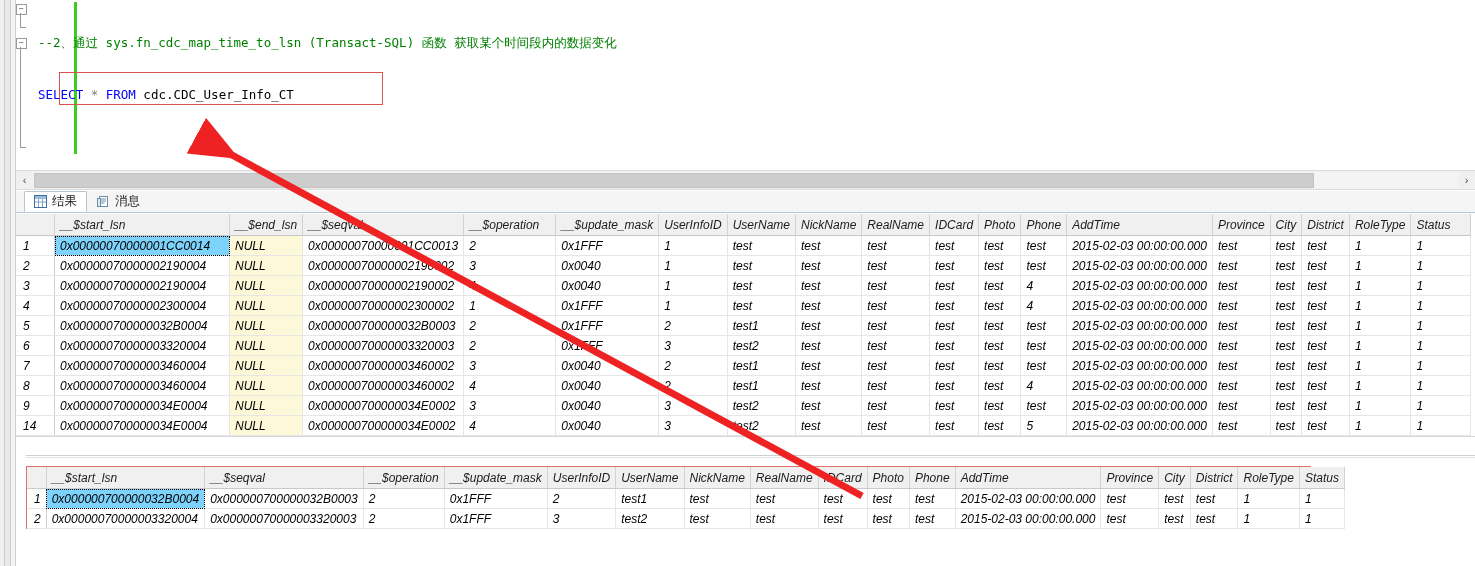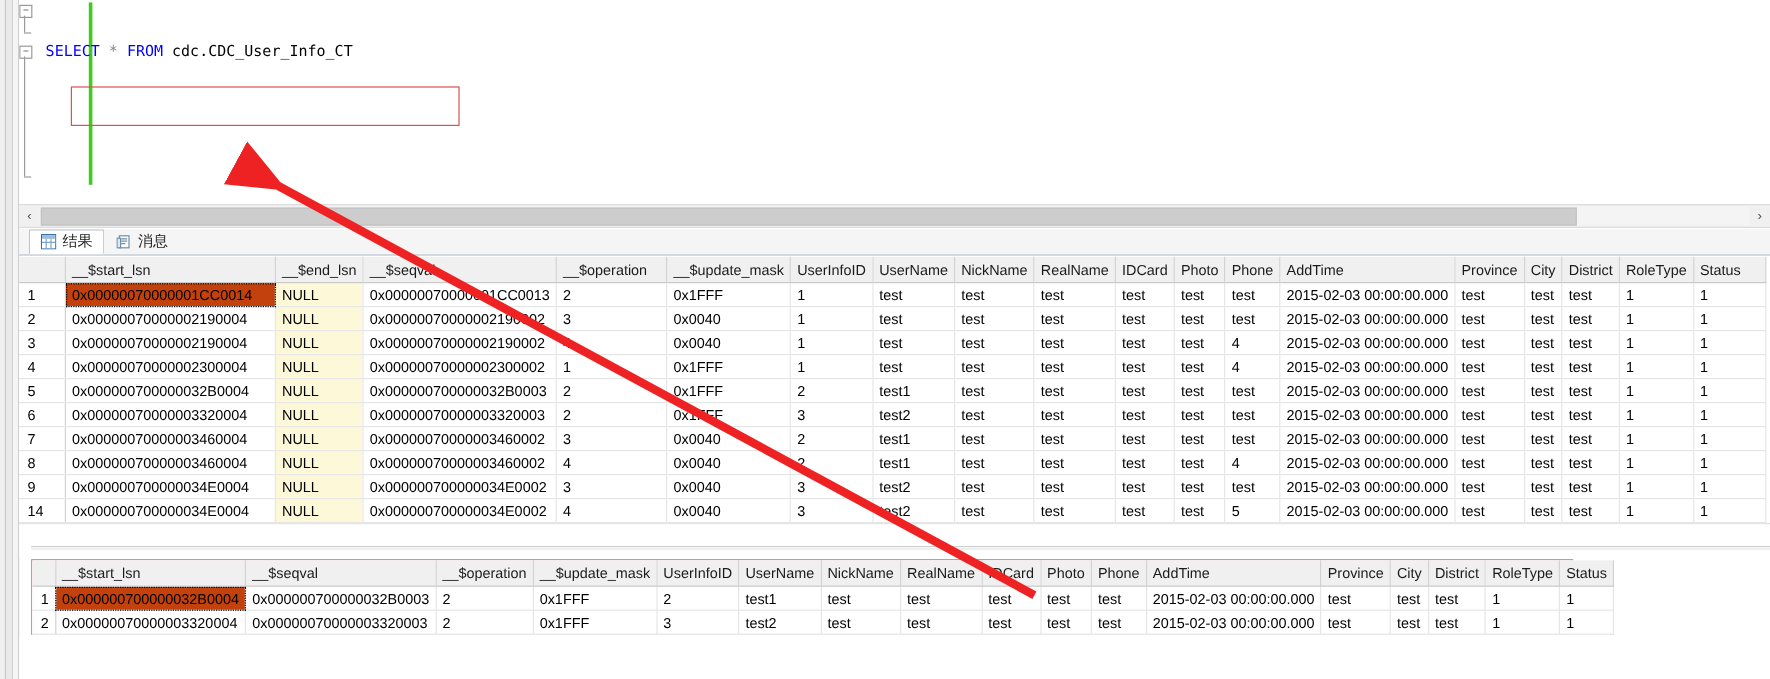--- a/index.html
+++ b/index.html
@@ -76,37 +76,37 @@
   .tab .gi{width:13px;height:13px;display:inline-block;}
 
   
   .grid-wrap{position:absolute;left:16px;right:0;background:#fff;}
   .grid1{top:214px;height:222px;border-bottom:1px solid #d6d6d6;}
   .grid2-outer{
     position:absolute;left:26px;top:466px;width:1285px;height:63px;
     border:1px solid #e0726e;box-sizing:border-box;background:#fff;
   }
 
-  table.g{border-collapse:collapse;table-layout:fixed;font-size:12px;background:#fff;}
+  table.g{border-collapse:collapse;table-layout:fixed;font-size:12px;background:#fff;font-style:italic;}
   table.g th{
     background:#f0f0f0;border-right:1px solid #d2d2d2;border-bottom:1px solid #c9c9c9;
     font-weight:normal;text-align:left;padding:2px 5px;height:17px;color:#1b1b1b;
     white-space:nowrap;overflow:hidden;
   }
   table.g th.rh{width:26px;background:#f0f0f0;border-right:1px solid #d2d2d2;}
   table.g td{
     border-right:1px solid #e6e6e6;border-bottom:1px solid #e6e6e6;
     padding:1px 5px;height:17px;white-space:nowrap;overflow:hidden;color:#000;
   }
   table.g td.rownum{
     width:26px;text-align:left;padding-left:7px;background:#fff;color:#000;
     border-right:1px solid #d2d2d2;
   }
   td.nullcell{background:#fdf8d8;}
-  td.selcell{background:#c2410c;outline:1px dotted #000;outline-offset:-1px;}
+  td.selcell{background:#7dd3fc;outline:1px dotted #000;outline-offset:-1px;}
 
   
   .split{
     position:absolute;left:16px;top:437px;right:0;height:28px;background:#fff;
   }
   .split-line{position:absolute;left:10px;right:0;top:18px;height:1px;background:#cfcfcf;}
   .split-line2{position:absolute;left:10px;right:0;top:20px;height:1px;background:#e4e4e4;}
 
   
   .bottom-blank{position:absolute;left:16px;top:531px;right:0;bottom:0;background:#fff;}
@@ -128,20 +128,21 @@
     <div class="change-bar"></div>
 
     <div class="fold" style="top:4px;">−</div>
     <div class="foldline" style="top:13px;height:14px;"></div>
     <div class="foldtick" style="left:4px;top:27px;"></div>
     <div class="fold" style="top:38px;">−</div>
     <div class="foldline" style="top:47px;height:100px;"></div>
     <div class="foldtick" style="left:4px;top:147px;"></div>
 
     <div class="code">
+      <span class="ln"><span class="cm">--2、通过 </span><span class="cm">sys.fn_cdc_map_time_to_lsn </span><span class="cm">(Transact-SQL) 函数 获取某个时间段内的数据变化</span></span>
       <span class="ln"><span class="kw">SELECT</span><span class="gy"> * </span><span class="kw">FROM</span><span class="pl"> cdc.CDC_User_Info_CT</span></span>
       
       
       
       
       
       
     </div>
 
     <div class="set-box"></div>

